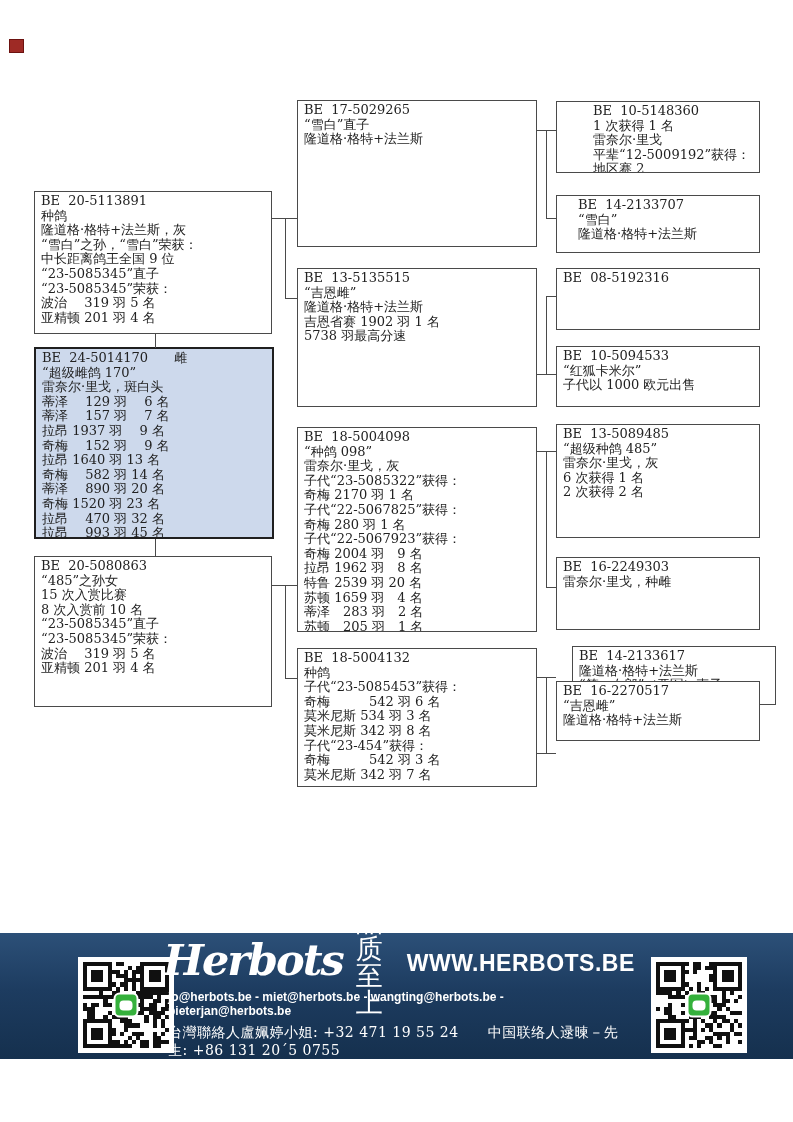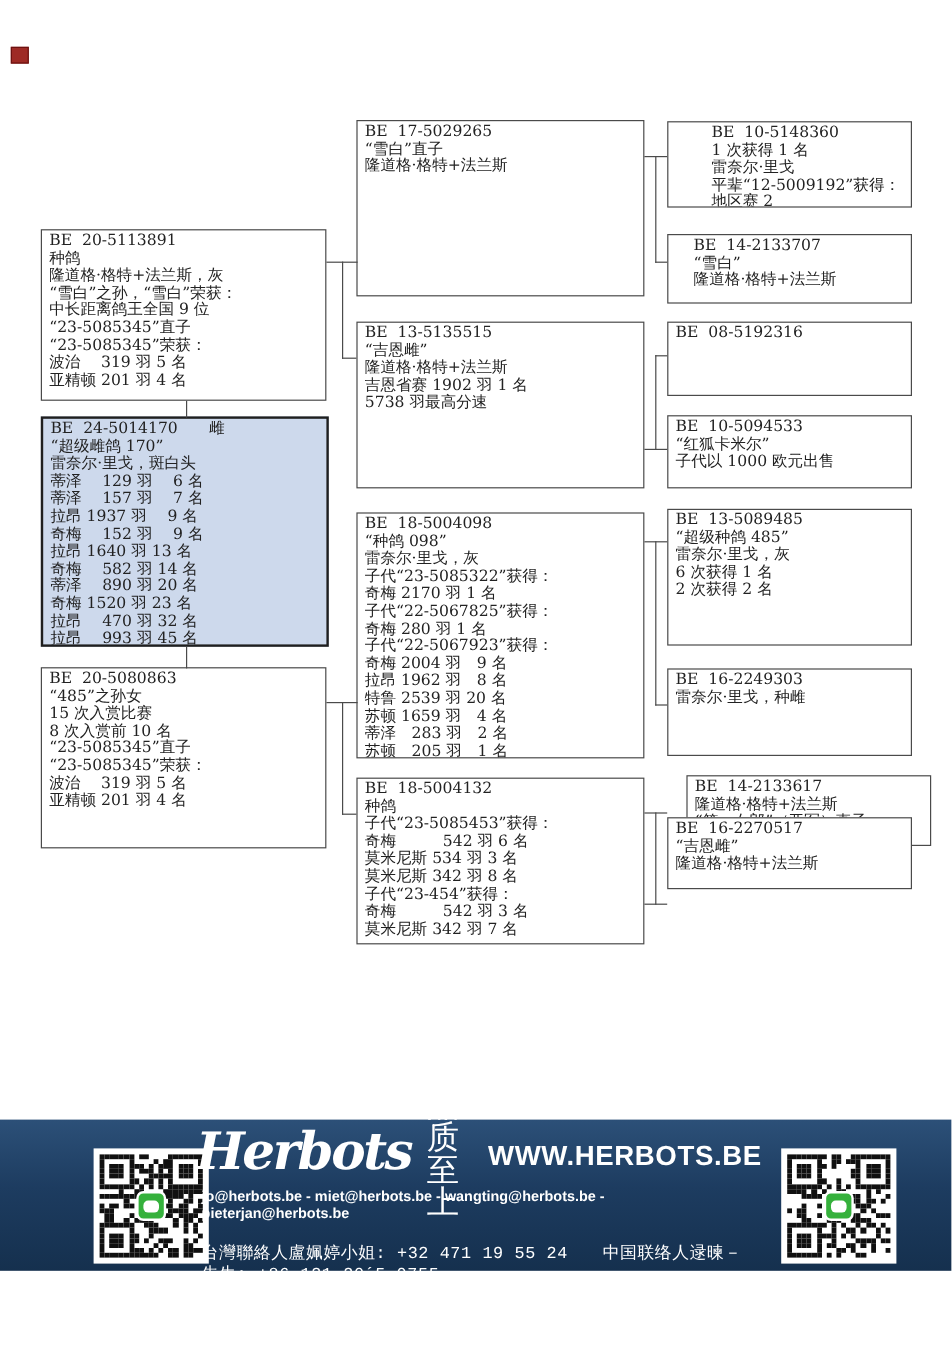--- a/index.html
+++ b/index.html
@@ -33,21 +33,21 @@
   .fcenter{position:absolute;left:168px;right:168px;top:6px;text-align:left;}
   .logo-row{display:flex;align-items:center;justify-content:center;gap:13px;height:48px;}
   .wing{width:34px;height:20px;margin-right:-8px;transform:rotate(-8deg);}
   .logo-script{
     font-family:"DejaVu Serif",serif;font-style:italic;font-weight:bold;
     font-size:43px;letter-spacing:-2px;line-height:1;padding-bottom:6px;
   }
   .slogan{font-size:27px;letter-spacing:11px;line-height:1;padding-bottom:2px;}
   .site{font-family:"Liberation Sans",sans-serif;font-weight:bold;font-size:23px;letter-spacing:0.5px;}
   .emails{font-family:"Liberation Sans",sans-serif;font-weight:bold;font-size:12px;margin-top:3px;}
-  .contacts{font-size:14px;margin-top:17px;letter-spacing:0.5px;font-family:Liberation Mono, monospace;}
+  .contacts{font-size:14px;margin-top:6px;letter-spacing:0.5px;}
   .tagline{font-size:19px;margin-top:5px;letter-spacing:2px;}
 
   .qr{
     position:absolute;top:24px;width:96px;height:96px;background:#fff;
     padding:5px;box-sizing:border-box;
   }
   .qr.left{left:78px;}
   .qr.right{left:651px;}
   .qr-grid{position:relative;width:86px;height:86px;display:grid;
     grid-template-columns:repeat(21,1fr);grid-template-rows:repeat(21,1fr);}

